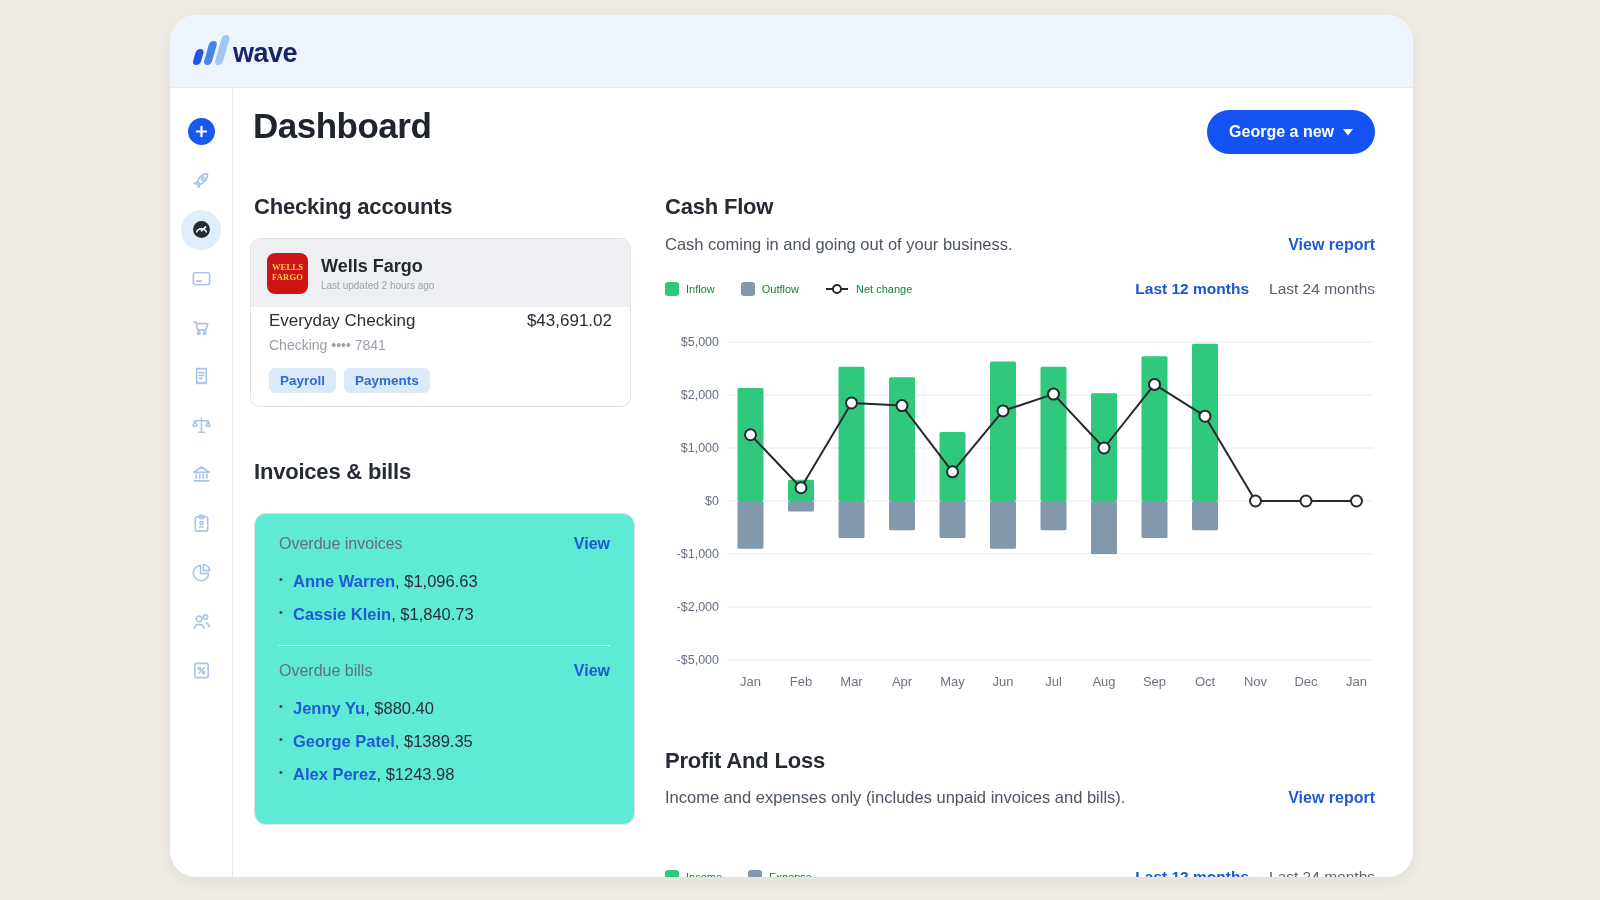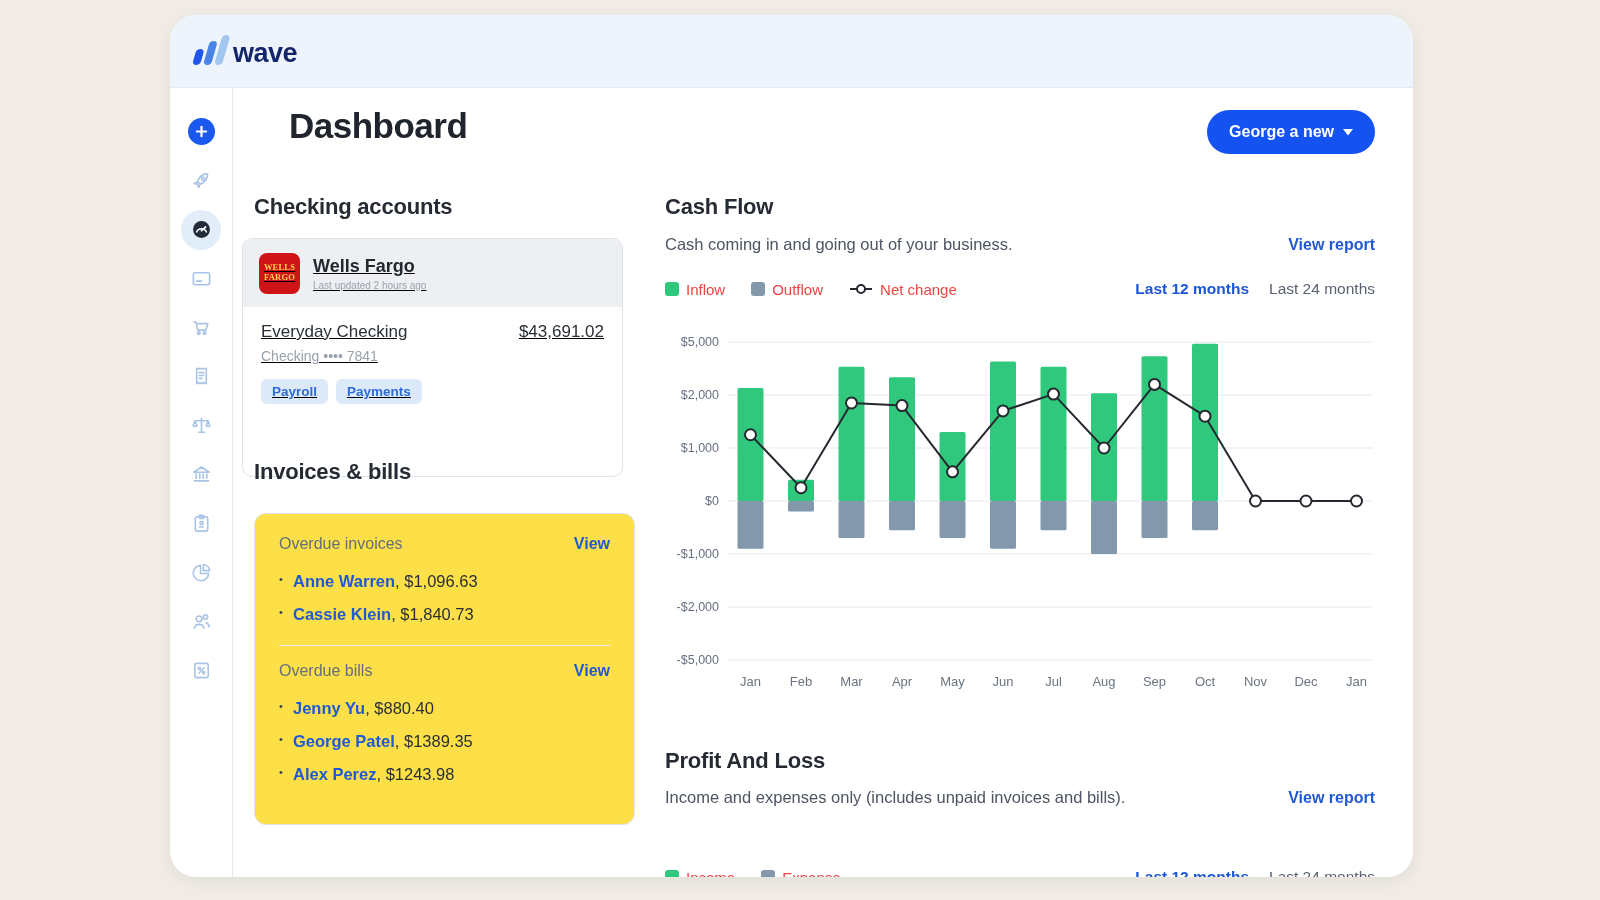--- a/index.html
+++ b/index.html
@@ -38,46 +38,46 @@
   .add-btn { width:27px; height:27px; border-radius:50%; background:#1a58f0; display:flex;
              align-items:center; justify-content:center; }
   .add-btn svg { width:13px; height:13px; stroke:#fff; stroke-width:2.4; }
   .side-active { background:#e2edfa; border-radius:50%; width:40px; height:40px; }
   .side-active svg { stroke:#242b38; stroke-width:1.8; }
 
   .main { flex:1; position:relative; background:#fff; }
 
   
   .page-title { position:absolute; left:20px; top:18px; font-size:35px; font-weight:700;
-                color:#20252d; letter-spacing:-0.5px;margin-left:36px; }
+                color:#20252d; letter-spacing:-0.5px; }
   .h2 { font-size:22px; font-weight:700; color:#262b33; letter-spacing:-0.2px; }
   .h2-accounts { position:absolute; left:21px; top:106px; }
   .h2-invoices  { position:absolute; left:21px; top:371px; }
 
-  .account-card { position:absolute; left:9px; top:150px; width:381px; height:239px;
-                  border:1px solid #dfe3e8; border-radius:10px; overflow:hidden; background:#fff;text-decoration:underline; }
+  .account-card { position:absolute; left:17px; top:150px; width:381px; height:169px;
+                  border:1px solid #dfe3e8; border-radius:10px; overflow:hidden; background:#fff; }
   .account-card-head { height:68px; background:#edeff2; display:flex; align-items:center;
                        gap:13px; padding:0 16px; }
   .wf-logo { width:41px; height:41px; background:#cf1418; border-radius:8px; display:flex;
              flex-direction:column; align-items:center; justify-content:center;
              color:#ffd24d; font-family:"Liberation Serif", serif; font-weight:700;
              font-size:8.5px; line-height:1.15; letter-spacing:.2px; }
   .bank-name { font-size:18px; font-weight:700; color:#23282f; }
   .bank-sub  { font-size:10px; color:#9aa3ad; margin-top:3px; }
-  .account-card-body { padding:15px 18px 0 18px; }
+  .account-card-body { padding:4px 18px 0 18px; }
   .acct-row { display:flex; justify-content:space-between; align-items:baseline; }
   .acct-label { font-size:17px; color:#2a2f36; }
   .acct-amount { font-size:17px; color:#2a2f36; }
   .acct-sub { font-size:14px; color:#99a1ab; margin-top:6px; }
   .tags { display:flex; gap:8px; margin-top:15px; }
   .tag { background:#dce9f9; color:#2e6bd6; font-size:13.5px; font-weight:700;
          border-radius:6px; padding:5px 11px; }
 
   .inv-card { position:absolute; left:21px; top:425px; width:381px; height:312px;
-              border:1px solid #dfe3e8; border-radius:12px; background:#fde047; padding:21px 24px; }
+              border:1px solid #dfe3e8; border-radius:12px; background:#5eead4; padding:21px 24px; }
   .inv-head { display:flex; justify-content:space-between; align-items:baseline; }
   .inv-head-label { font-size:16px; color:#646e7b; }
   .view-link { font-size:16px; font-weight:700; color:#2059d4; cursor:pointer; }
   .inv-list { margin-top:12px; }
   .inv-item { font-size:16.5px; color:#2a2f36; padding:7px 0 7px 14px; position:relative; }
   .inv-item::before { content:"•"; position:absolute; left:0; top:8px; font-size:11px; color:#3a404a; }
   .inv-item a { color:#2059d4; font-weight:700; text-decoration:none; cursor:pointer; }
   .inv-divider { border-top:1px solid #e8eaee; margin:14px 0 16px 0; }
 
   
@@ -91,21 +91,21 @@
   .sub-cash { top:147px; }
   .sub-pnl  { top:700px; }
   .sub-text { font-size:16.5px; color:#4d5562; }
   .report-link { font-size:16px; font-weight:700; color:#2059d4; cursor:pointer; }
 
   .legend-row { position:absolute; left:0; width:100%; display:flex; align-items:center; }
   .legend-cash { top:192px; }
   .legend-pnl  { top:740px;margin-top:40px; }
   .legend-item { display:flex; align-items:center; gap:7px; margin-right:26px; }
   .swatch { width:14px; height:14px; border-radius:3px; }
-  .legend-label { font-size:15px; color:#ef4444; }
+  .legend-label { font-size:11px; color:#15803d; }
   .range-tabs { margin-left:auto; display:flex; gap:20px; align-items:baseline; }
   .range-active { font-size:15.5px; font-weight:700; color:#1b56d6; cursor:pointer; }
   .range-idle { font-size:15.5px; color:#596270; cursor:pointer; }
 
   .chart-wrap { position:absolute; left:0; top:232px; width:710px; height:380px; }
   .h2-pnl { position:absolute; left:0; top:660px; }
 </style>
 </head>
 <body>
 

